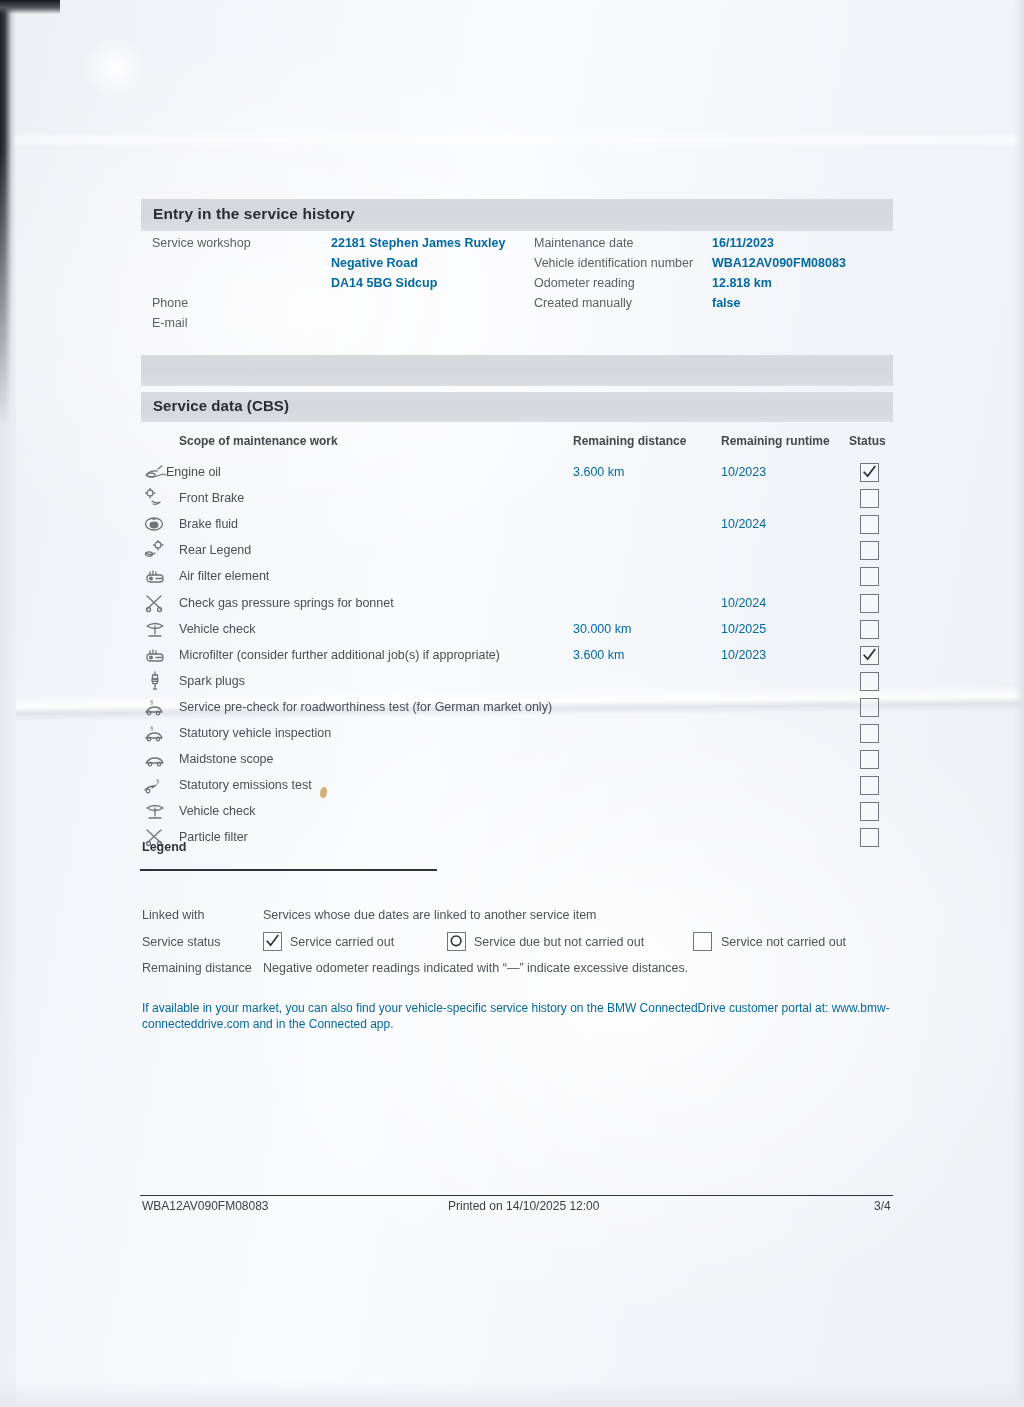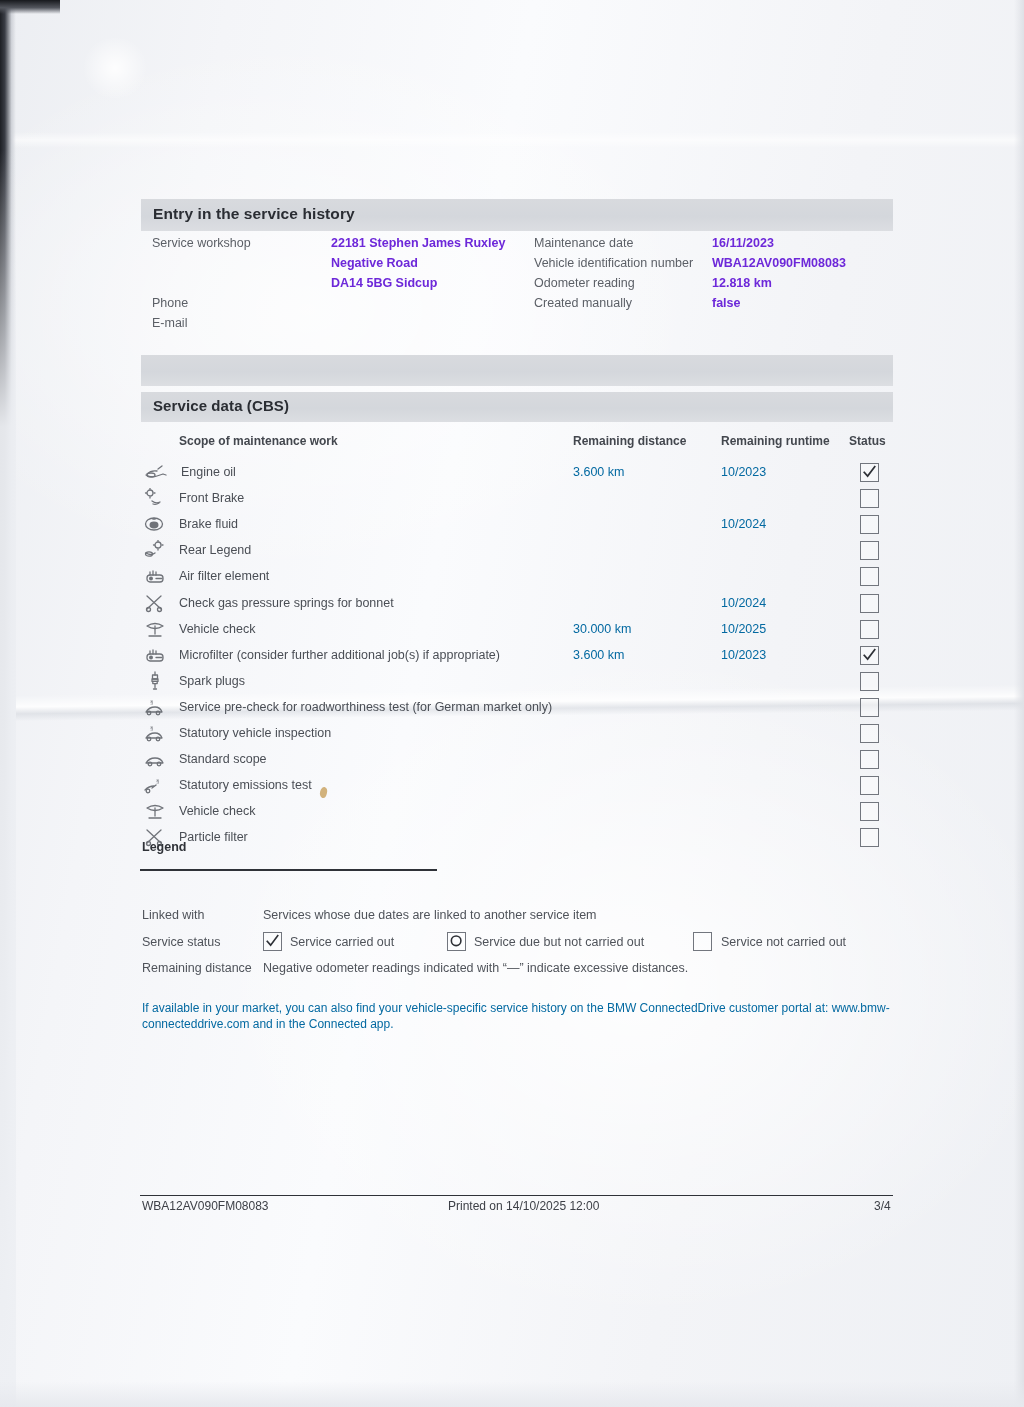--- a/index.html
+++ b/index.html
@@ -53,21 +53,21 @@
   #doc{position:absolute;left:0;top:0;width:1024px;height:1407px;}
   .band{
     position:absolute;left:141px;width:752px;
     background:linear-gradient(180deg,#d8dade 0%,#d4d7dc 55%,#dcdee2 100%);
   }
   .band-title{
     position:absolute;color:#2a2d33;font-weight:bold;
     letter-spacing:.1px;
   }
   .lbl{position:absolute;color:#5b5f66;font-size:12.5px;}
-  .val{position:absolute;color:#6d28d9;font-size:12.5px;font-weight:bold;}
+  .val{position:absolute;color:#0369a1;font-size:12.5px;font-weight:bold;}
   .colhead{position:absolute;color:#43474e;font-size:12px;font-weight:bold;}
   .rowtxt{position:absolute;color:#4a4e55;font-size:12.5px;white-space:nowrap;}
   .rowval{position:absolute;color:#0369a1;font-size:12.5px;white-space:nowrap;}
   .cbx{
     position:absolute;width:17px;height:17px;border:1.4px solid #72767e;
     background:rgba(255,255,255,.35);
   }
   .tick{position:absolute;left:1px;top:0px;width:15px;height:16px;}
   .icn{position:absolute;width:26px;height:20px;opacity:.82;}
   .rule{position:absolute;background:#2f3238;}
@@ -127,21 +127,21 @@
   <div class="colhead" style="left:849px;top:434px;">Status</div>
 
   <div id="rows">
       <div>
         <div class="icn" style="left: 143px; top: 462px;"><svg viewBox="0 0 26 20">
             <path d="M3 13 q5 3 11 1 l6-2 3 1" fill="none" stroke="#53575e" stroke-width="1.3" stroke-linecap="round" stroke-linejoin="round"></path>
             <path d="M4 12 q4-4 10-3" fill="none" stroke="#53575e" stroke-width="1.3" stroke-linecap="round" stroke-linejoin="round"></path>
             <path d="M15 7 l4-3" fill="none" stroke="#53575e" stroke-width="1.3" stroke-linecap="round" stroke-linejoin="round"></path>
             <ellipse cx="8" cy="13" rx="4" ry="2" fill="none" stroke="#53575e" stroke-width="1.3" stroke-linecap="round" stroke-linejoin="round"></ellipse>
           </svg></div>
-        <div class="rowtxt" style="left: 181px; top: 465px;">Engine oil</div>
+        <div class="rowtxt" style="left: 166px; top: 465px;">Engine oil</div>
         <div class="rowval" style="left: 573px; top: 465px;">3.600 km</div>
         <div class="rowval" style="left: 721px; top: 465px;">10/2023</div>
         <div class="cbx" style="left: 860px; top: 463px;">
           <svg class="tick" viewBox="0 0 16 16">
             <path d="M2.4 8.4 L6.0 12.4 L13.6 2.2" fill="none" stroke="#2d3036" stroke-width="1.8" stroke-linecap="square"></path>
           </svg>
         </div>
       </div>
       <div>
         <div class="icn" style="left: 143px; top: 488.1px;"><svg viewBox="0 0 26 20">
@@ -250,21 +250,21 @@
           </svg></div>
         <div class="rowtxt" style="left: 179px; top: 726px;">Statutory vehicle inspection</div>
         <div class="cbx" style="left: 860px; top: 724px;"></div>
       </div>
       <div>
         <div class="icn" style="left: 143px; top: 749.1px;"><svg viewBox="0 0 26 20">
             <path d="M3 14 q3-5 9-5 q6 0 8 5z" fill="none" stroke="#53575e" stroke-width="1.3" stroke-linecap="round" stroke-linejoin="round"></path>
             <circle cx="7" cy="15" r="1.8" fill="none" stroke="#53575e" stroke-width="1.3" stroke-linecap="round" stroke-linejoin="round"></circle>
             <circle cx="16" cy="15" r="1.8" fill="none" stroke="#53575e" stroke-width="1.3" stroke-linecap="round" stroke-linejoin="round"></circle>
           </svg></div>
-        <div class="rowtxt" style="left: 179px; top: 752.1px;">Standard scope</div>
+        <div class="rowtxt" style="left: 179px; top: 752.1px;">Maidstone scope</div>
         <div class="cbx" style="left: 860px; top: 750.1px;"></div>
       </div>
       <div>
         <div class="icn" style="left: 143px; top: 775.2px;"><svg viewBox="0 0 26 20">
             <text x="13" y="8" font-size="7" fill="#53575e" font-family="serif">§</text>
             <path d="M2 15 q4-4 9-4" fill="none" stroke="#53575e" stroke-width="1.3" stroke-linecap="round" stroke-linejoin="round"></path>
             <circle cx="5" cy="16" r="1.8" fill="none" stroke="#53575e" stroke-width="1.3" stroke-linecap="round" stroke-linejoin="round"></circle>
             <path d="M9 13 l4-3" fill="none" stroke="#53575e" stroke-width="1.3" stroke-linecap="round" stroke-linejoin="round"></path>
           </svg></div>
         <div class="rowtxt" style="left: 179px; top: 778.2px;">Statutory emissions test</div>

